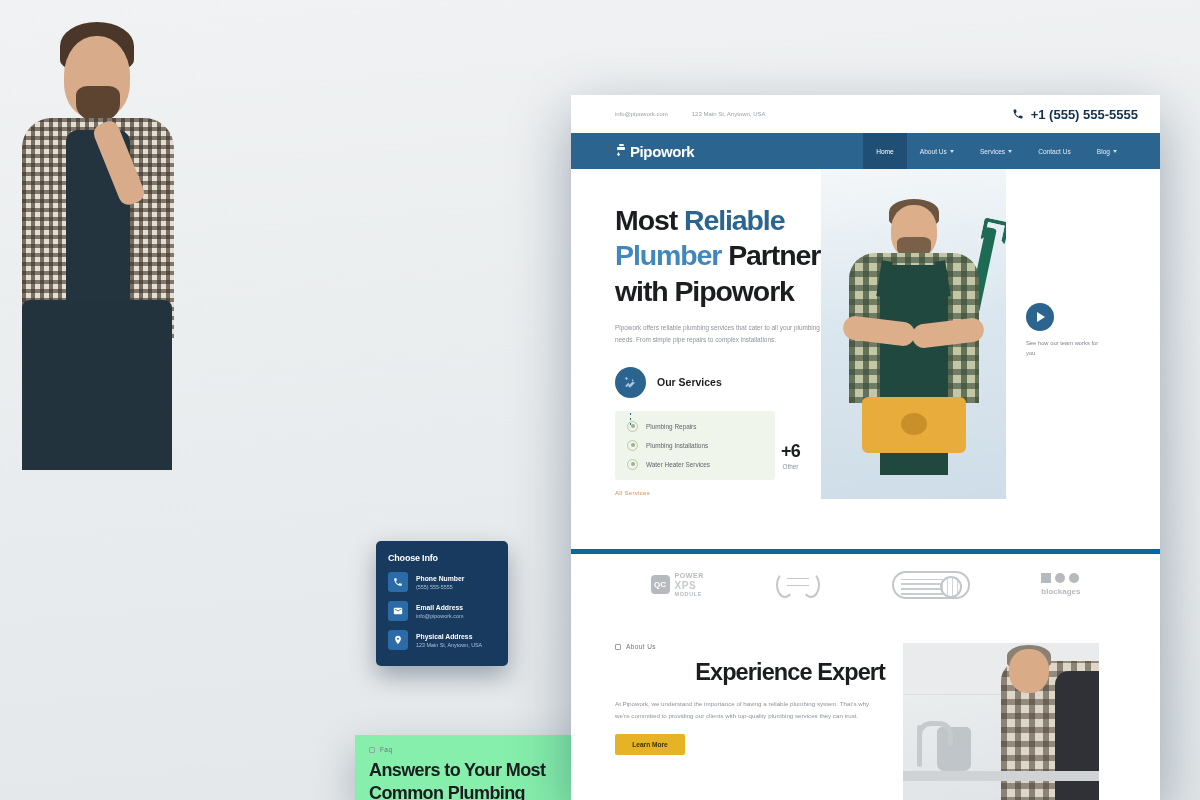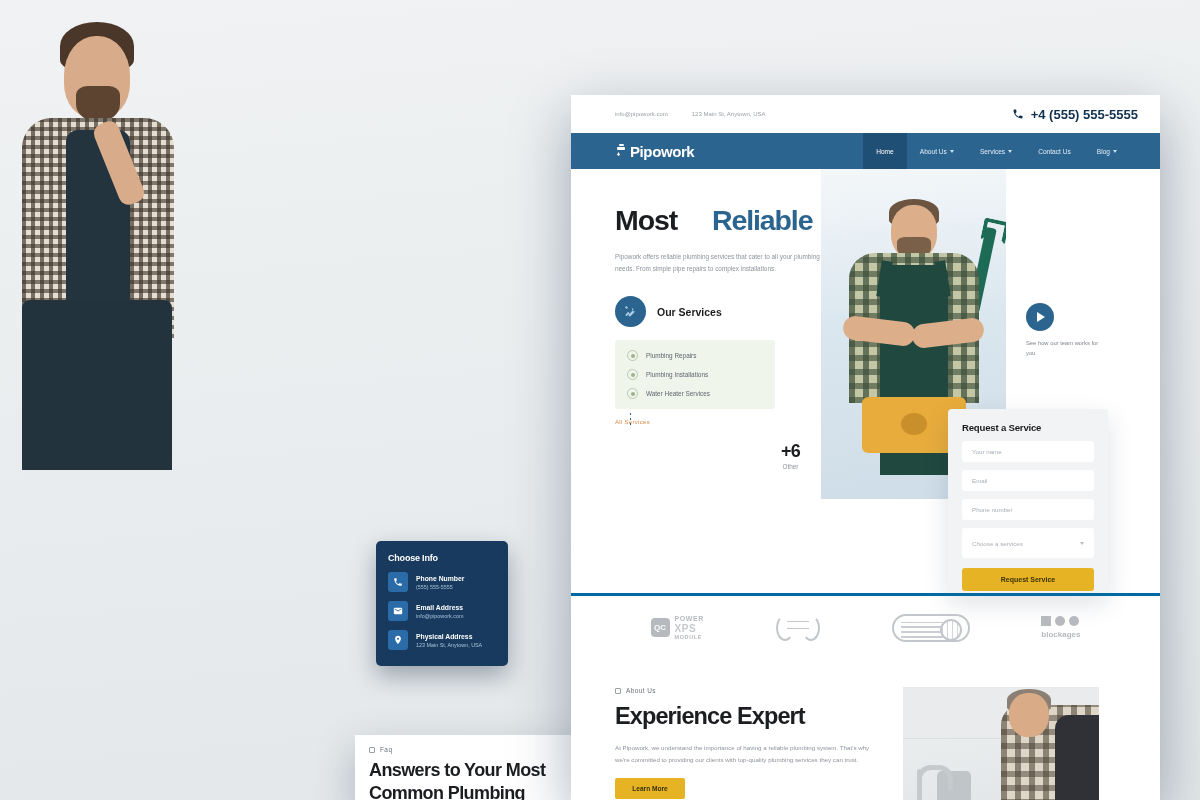--- a/index.html
+++ b/index.html
@@ -137,21 +137,21 @@
   .ci-card { position: absolute; left: 376px; top: 541px; width: 132px; height: 125px;
              background: #173a5e; border-radius: 5px; padding: 12px 12px 0; box-shadow: 0 10px 24px rgba(10,30,55,.35); }
   .ci-title { color: #fff; font-size: 9px; font-weight: 700; letter-spacing: -.2px; }
   .ci-row { display: flex; align-items: center; gap: 8px; margin-top: 9px; }
   .ci-ic { width: 20px; height: 20px; border-radius: 3px; background: #2b6ca8; display: flex; align-items: center; justify-content: center; }
   .ci-ic svg { width: 10px; height: 10px; fill: #fff; }
   .ci-k { color: #fff; font-size: 6.8px; font-weight: 700; }
   .ci-v { color: #a9c3da; font-size: 5.4px; margin-top: 2px; }
 
   
-  .faq-mock { left: 355px; top: 735px; width: 232px; height: 65px; background: #ffffff; padding: 11px 14px 16px; }
+  .faq-mock { left: 355px; top: 735px; width: 232px; height: 65px; background: #86efac; padding: 11px 14px 16px; }
   .faq-title { font-size: 18px; font-weight: 700; color: #1b1d20; letter-spacing: -.6px; line-height: 1.25; margin-top: 6px; }
 
   
   .main-mock { left: 571px; top: 95px; width: 589px; height: 705px; background: #fff; box-shadow: 0 20px 55px rgba(10,35,62,.35); }
   .topbar { height: 38px; display: flex; align-items: center; justify-content: space-between; padding: 0 22px 0 44px; background: #fff; }
   .topbar-left { display: flex; gap: 24px; font-size: 6px; color: #9ba1a7; }
   .topbar-right { display: flex; align-items: center; gap: 7px; color: #11314f; font-size: 13px; font-weight: 700; }
   .topbar-right svg { width: 12px; height: 12px; fill: #11314f; }
 
   .navbar { height: 36px; background: #2c6490; display: flex; align-items: stretch; justify-content: space-between; }
@@ -162,21 +162,21 @@
   .nav-tap .s3 { position: absolute; left: 2px; top: 8px; width: 3px; height: 4px; background: #fff; clip-path: polygon(50% 0,100% 70%,50% 100%,0 70%); }
   .nav-links { display: flex; align-items: stretch; }
   .nav-links a { display: flex; align-items: center; gap: 3px; padding: 0 13px; color: #e3edf5; font-size: 6.6px; text-decoration: none; }
   .nav-links a.active { background: #1f4f75; color: #fff; }
   .nav-links a .chev { width: 0; height: 0; border-left: 2.5px solid transparent; border-right: 2.5px solid transparent; border-top: 3px solid #cfe0ed; }
   .nav-pad { width: 30px; }
 
   .hero { position: relative; height: 380px; background: #fff; }
   .hero-copy { position: absolute; left: 44px; top: 34px; width: 250px; }
   .h1 { font-size: 28.5px; line-height: 1.24; font-weight: 700; color: #1b1d20; letter-spacing: -1.1px; }
-  .h1 .accent { color: #2c6490; margin-left: 28px; }
+  .h1 .accent { color: #2c6490; }
   .h1 .accent2 { color: #3f87bd; }
   .hero-p { margin-top: 13px; font-size: 6.4px; color: #8d939a; line-height: 1.85; width: 215px; }
 
   .svc-block { margin-top: 21px; }
   .svc-head { display: flex; align-items: center; gap: 11px; }
   .svc-badge { width: 31px; height: 31px; border-radius: 50%; background: #2c6490; display: flex; align-items: center; justify-content: center; }
   .svc-badge svg { width: 15px; height: 15px; fill: #a8cce6; }
   .svc-head-t { font-size: 10.5px; font-weight: 700; color: #1b1d20; }
   .svc-dots { position: absolute; left: 59px; top: 244px; width: 1px; height: 14px;
               background: repeating-linear-gradient(180deg, #2c6490 0 2px, transparent 2px 5px); }
@@ -220,21 +220,21 @@
   .req-card { position: absolute; left: 377px; top: 240px; width: 160px; height: 184px;
               background: #f2f3f4; border-radius: 4px; padding: 13px 14px 0; box-shadow: 0 10px 26px rgba(15,40,68,.14); }
   .req-title { font-size: 9.6px; font-weight: 700; color: #1b1d20; letter-spacing: -.2px; }
   .req-input { margin-top: 8px; height: 21px; background: #fff; border-radius: 3px; display: flex; align-items: center; padding: 0 10px;
                font-size: 6.2px; color: #a8aeb4; }
   .req-input.sel { height: 30px; justify-content: space-between; }
   .req-input .chev2 { width: 0; height: 0; border-left: 2.5px solid transparent; border-right: 2.5px solid transparent; border-top: 3.5px solid #b6bbc0; }
   .req-btn { margin-top: 10px; width: 100%; background: #e5b324; color: #3b3208; font-size: 7px; font-weight: 700;
              text-align: center; padding: 8px 0; border-radius: 3px; border: none; }
 
-  .logos { position: relative; height: 66px; border-top: 3px solid #0369a1; display: flex; align-items: center; justify-content: space-around; padding: 0 44px; margin-top: 44px; }
+  .logos { position: relative; height: 66px; border-top: 5px solid #0369a1; display: flex; align-items: center; justify-content: space-around; padding: 0 44px; }
   .logo-qc { display: flex; align-items: center; gap: 5px; }
   .qc-box { width: 19px; height: 19px; border-radius: 4px; background: #b6babe; color: #fff; font-size: 8px; font-weight: 700; display: flex; align-items: center; justify-content: center; }
   .qc-txt { line-height: 1.12; color: #b6babe; font-weight: 700; letter-spacing: .6px; }
   .qc-txt .a { font-size: 7px; }
   .qc-txt .b { font-size: 10px; color: #c6cacd; }
   .qc-txt .c { font-size: 5.5px; }
   .logo-wreath { position: relative; width: 46px; height: 30px; }
   .logo-wreath .lf, .logo-wreath .rf { position: absolute; top: 2px; width: 18px; height: 26px; border: 2px solid #c3c7cb; border-radius: 50%; }
   .logo-wreath .lf { left: 1px; border-right-color: transparent; border-top-color: transparent; }
   .logo-wreath .rf { right: 1px; border-left-color: transparent; border-top-color: transparent; }
@@ -245,21 +245,21 @@
   .logo-oval .globe { position: absolute; right: 6px; top: 3px; width: 22px; height: 22px; border: 2px solid #c3c7cb; border-radius: 50%;
     background: repeating-linear-gradient(90deg, #d2d6da 0 1px, transparent 1px 5px); }
   .logo-ipsum { text-align: left; }
   .logo-ipsum .shapes { display: flex; gap: 4px; align-items: center; }
   .logo-ipsum .sq1 { width: 10px; height: 10px; background: #b6babe; }
   .logo-ipsum .c1, .logo-ipsum .c2 { width: 10px; height: 10px; border-radius: 50%; background: #b6babe; }
   .logo-ipsum .t { margin-top: 4px; font-size: 8px; font-weight: 700; color: #b6babe; }
 
   .about { position: relative; height: 225px; padding: 28px 0 0 44px; display: flex; gap: 18px; }
   .about-copy { width: 270px; }
-  .about-title { font-size: 23.5px; font-weight: 700; color: #1b1d20; letter-spacing: -.9px; line-height: 1.25; margin-top: 8px; }
+  .about-title { font-size: 23.5px; font-weight: 700; color: #1b1d20; letter-spacing: -.9px; line-height: 1.25; margin-top: 8px; text-align: right; }
   .about-p { margin-top: 11px; font-size: 6.2px; color: #8d939a; line-height: 1.9; }
   .about-btn { margin-top: 12px; width: 70px; background: #e5b324; color: #3b3208; font-size: 6.6px; font-weight: 700;
                text-align: center; padding: 7px 0; border-radius: 2px; border: none; }
   .about-photo { position: relative; width: 196px; height: 160px; overflow: hidden; background: linear-gradient(170deg, #eef0f1, #dfe3e5); }
   .ap-cab { position: absolute; left: 0; top: 0; width: 100%; height: 52px; background: #e9ebec; border-bottom: 1px solid #dcdfe1; }
   .ap-counter { position: absolute; left: 0; bottom: 22px; width: 100%; height: 10px; background: #cfd3d6; }
   .ap-kettle { position: absolute; left: 34px; bottom: 32px; width: 34px; height: 44px; background: #b9bec2; border-radius: 5px 5px 7px 7px; opacity: .85; }
   .ap-faucet { position: absolute; left: 14px; bottom: 36px; width: 5px; height: 42px; background: #c6cacd; border-radius: 3px; }
   .ap-faucet::before { content: ""; position: absolute; top: -4px; left: 0; width: 26px; height: 20px; border: 5px solid #c6cacd; border-bottom: none; border-radius: 14px 14px 0 0; }
   .ap-man { position: absolute; right: -6px; top: 18px; width: 104px; height: 142px;
@@ -453,21 +453,21 @@
 
   <div class="topbar">
     <div class="topbar-left">
       <span>info@pipowork.com</span>
       <span>123 Main St, Anytown, USA</span>
     </div>
     <div class="topbar-right">
       <svg viewBox="0 0 24 24">
           <path d="M6.6 10.8c1.4 2.8 3.8 5.2 6.6 6.6l2.2-2.2c.3-.3.7-.4 1-.2 1.2.4 2.4.6 3.6.6.6 0 1 .4 1 1V20c0 .6-.4 1-1 1C10.6 21 3 13.4 3 4c0-.6.4-1 1-1h3.5c.6 0 1 .4 1 1 0 1.3.2 2.5.6 3.6.1.4 0 .8-.2 1l-2.3 2.2z"></path>
         </svg>
-      <span>+4 (555) 555-5555</span>
+      <span>+1 (555) 555-5555</span>
     </div>
   </div>
 
   <div class="navbar">
     <div class="nav-brand">
       <span class="nav-tap">
           <i class="s2"></i>
           <i class="s1"></i>
           <i class="s3"></i>
         </span>
@@ -510,20 +510,22 @@
         <div class="pl-overall"></div>
         <div class="pl-armL"></div>
           <div class="pl-armR"></div>
         <div class="pl-belt"></div>
       </div>
     </div>
 
     <div class="hero-copy">
       <div class="h1">
         <div><span>Most </span><span class="accent">Reliable</span></div>
+        <div><span class="accent2">Plumber</span><span> Partner</span></div>
+        <div>with Pipowork</div>
       </div>
       <div class="hero-p">Pipowork offers reliable plumbing services that cater to all your plumbing needs. From simple pipe repairs to complex installations.</div>
 
       <div class="svc-block">
         <div class="svc-head">
           <div class="svc-badge">
             <svg viewBox="0 0 24 24">
                 <path d="M14.7 6.3a4 4 0 0 0 5.2 5.2l-8 8a2 2 0 0 1-2.8-2.8l8-8zM5 3l3 3-2 2-3-3 2-2zm-.7 13.6l4.1-4.1 2.1 2.1-4.1 4.1a1.5 1.5 0 0 1-2.1-2.1z"></path>
               </svg>
           </div>
@@ -561,31 +563,20 @@
       <div class="l">Other</div>
     </div>
 
     <div class="video-cta">
       <div class="play-btn">
           <span class="tri"></span>
         </div>
       <p>See how our team works for you</p>
     </div>
 
-    <div class="req-card">
-      <div class="req-title">Request a Service</div>
-      <div class="req-input">Your name</div>
-      <div class="req-input">Email</div>
-      <div class="req-input">Phone number</div>
-      <div class="req-input sel">
-        <span>Choose a services</span>
-        <i class="chev2"></i>
-      </div>
-      <button class="req-btn">Request Service</button>
-    </div>
   </div>
 
   <div class="logos">
     <div class="logo-qc">
       <div class="qc-box">QC</div>
       <div class="qc-txt">
         <div class="a">POWER</div>
         <div class="b">XPS</div>
         <div class="c">MODULE</div>
       </div>

